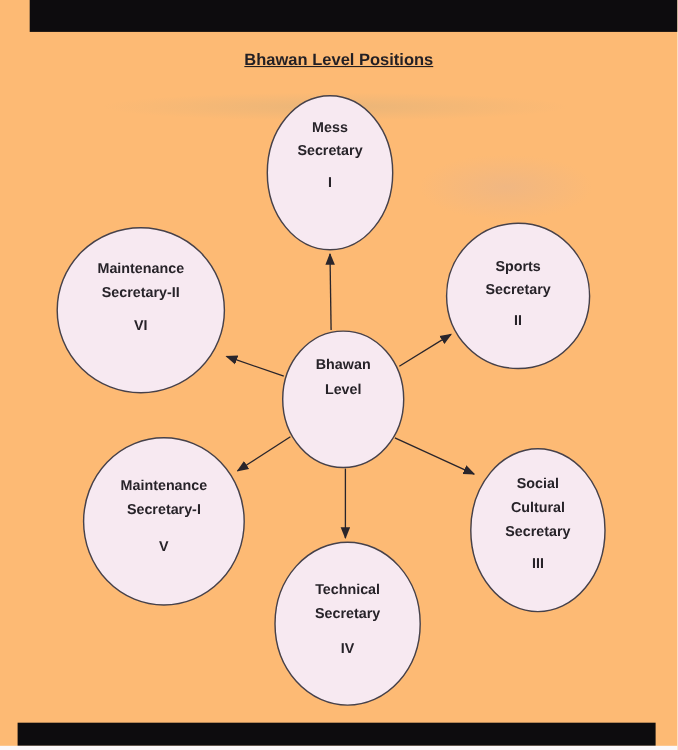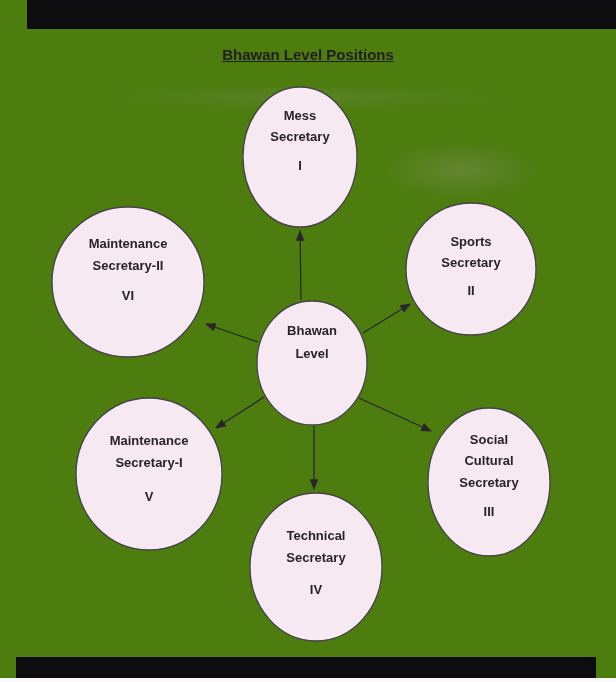--- a/index.html
+++ b/index.html
@@ -9,21 +9,21 @@
   }
   body {
     width: 616px;
     height: 682px;
     font-family: "Liberation Sans", sans-serif;
   }
   .scan-page {
     position: relative;
     width: 616px;
     height: 682px;
-    background: #4d7c0f;
+    background: #fdba74;
     overflow: hidden;
   }
   .bar-top {
     position: absolute;
     top: 0;
     left: 27px;
     right: 0;
     height: 29px;
     background: #0d0c0e;
   }

